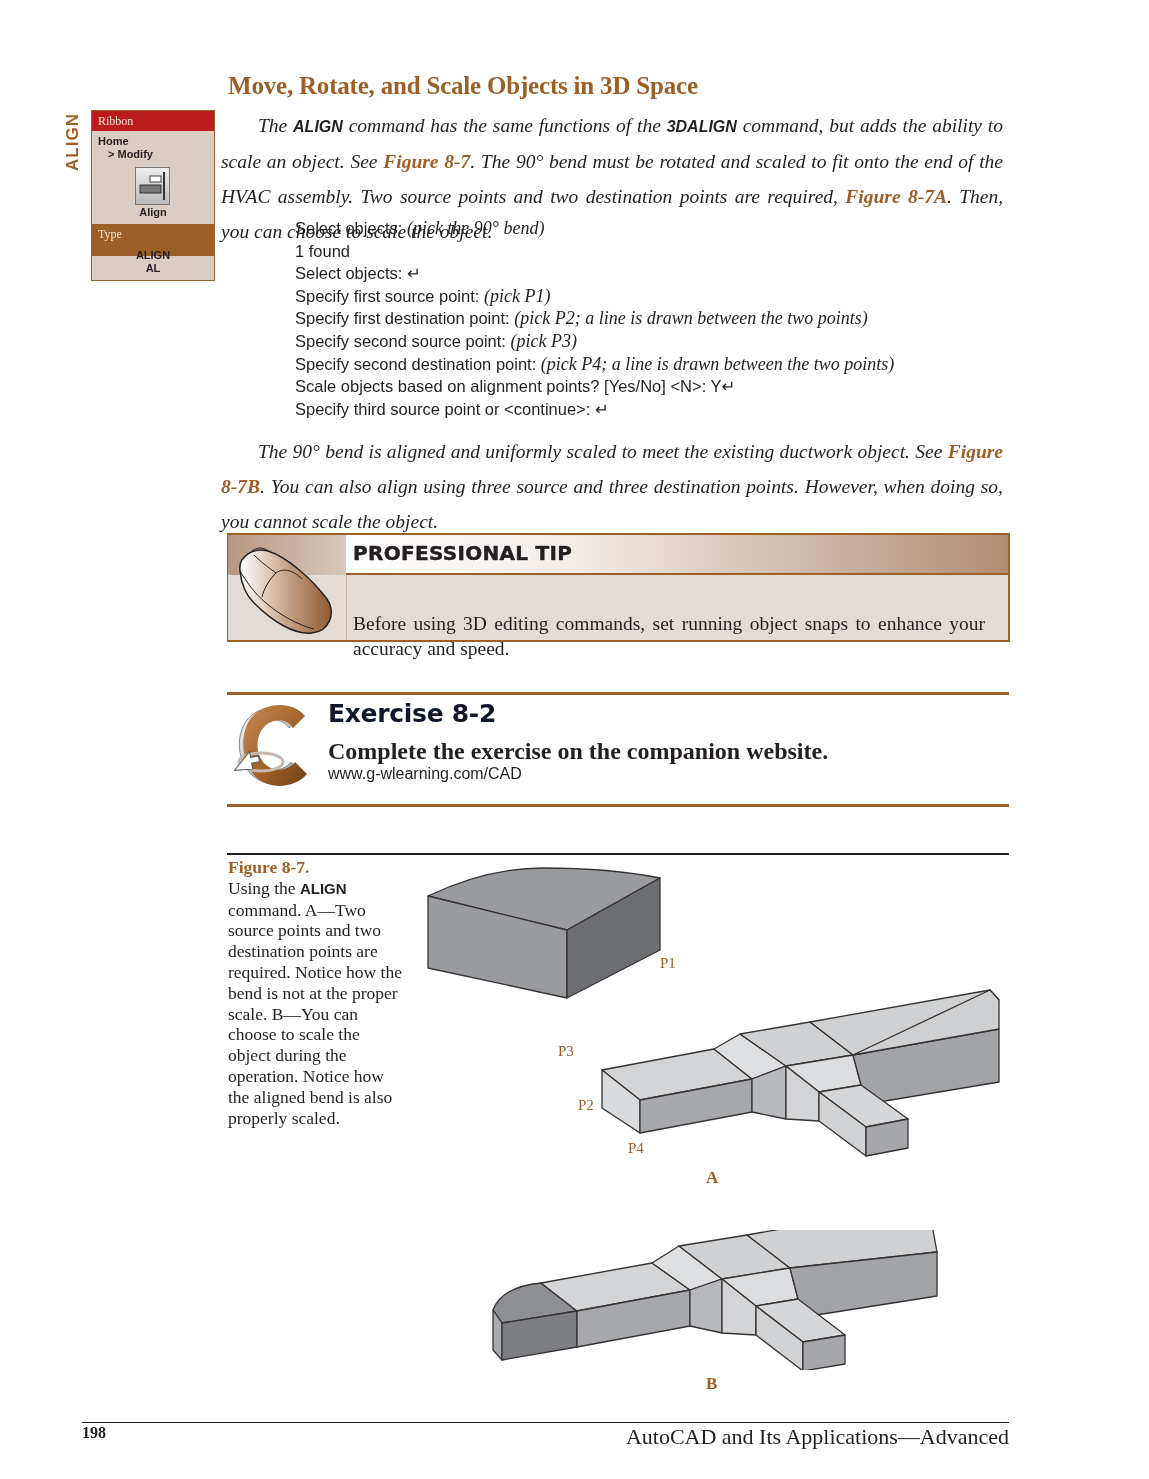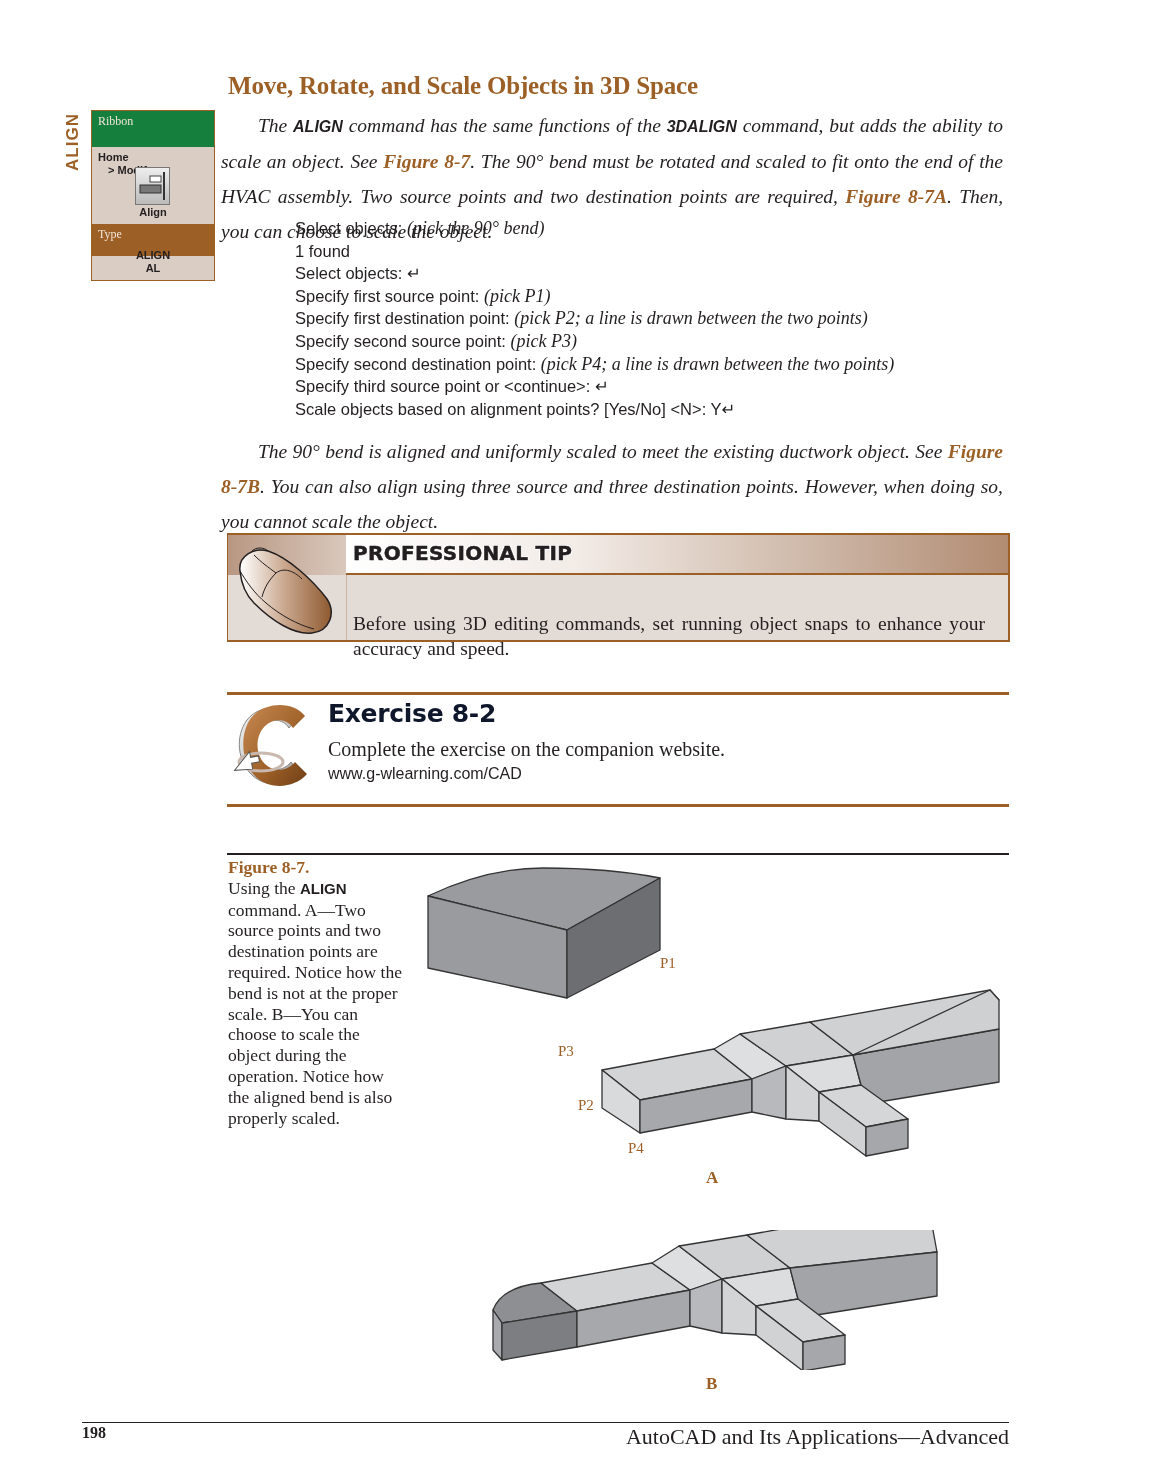--- a/index.html
+++ b/index.html
@@ -7,21 +7,21 @@
   body { position: relative; font-family: "Liberation Serif", "DejaVu Serif", serif; color: #231f20; overflow: hidden; }
   .abs { position: absolute; }
 
   
   .h1 { position: absolute; left: 228px; top: 72px; font-size: 25px; font-weight: bold; color: #9c5f26; letter-spacing: -0.2px; }
 
   
   .side-tab { position: absolute; left: 64px; top: 108px; width: 24px; height: 70px; }
   .side-tab span { position: absolute; left: -20px; top: 24px; transform: rotate(-90deg); font-family: "Liberation Sans", sans-serif; font-weight: bold; font-size: 17px; color: #9c5f26; letter-spacing: 1px; }
   .side-box { position: absolute; left: 91px; top: 110px; width: 124px; height: 171px; border: 1px solid #9c5f26; background: #d9cdc4; }
-  .side-hdr { height: 36px; background: #15803d; color: #f2e6da; font-size: 12px; padding: 3px 6px; }
+  .side-hdr { height: 20px; background: #b91c1c; color: #f2e6da; font-size: 12px; padding: 3px 6px; }
   .side-home { font-family: "Liberation Sans", sans-serif; font-weight: bold; font-size: 11px; padding: 4px 0 0 6px; line-height: 13px; }
   .side-home .sub { padding-left: 10px; }
   .align-btn { position: absolute; left: 43px; top: 56px; width: 35px; height: 38px; border: 1px solid #777; background: linear-gradient(#eee,#bbb); }
   .side-lbl { position: absolute; left: 0; width: 100%; text-align: center; font-family: "Liberation Sans", sans-serif; font-weight: bold; font-size: 11px; }
   .side-hdr2 { position: absolute; left: 0; top: 113px; width: 100%; height: 32px; background: #9c5f26; color: #f2e6da; font-size: 12px; padding: 3px 6px; }
 
   
   .para { position: absolute; left: 221px; width: 782px; font-size: 19.5px; line-height: 35px; text-align: justify; font-style: italic; }
   .para .ind { padding-left: 37px; }
   .sans-b { font-family: "Liberation Sans", sans-serif; font-weight: bold; font-size: 16px; }
@@ -37,21 +37,21 @@
   .tip-hdr { position: absolute; left: 118px; top: 0; right: 0; height: 40px; background: linear-gradient(90deg, #ffffff 0%, #f2ebe6 35%, #c9b1a0 75%, #b28c72 100%); border-bottom: 2px solid #9c5f26; }
   .tip-left { position: absolute; left: 0; top: 0; width: 118px; height: 105px; background: linear-gradient(90deg, #b89782 0%, #d9c8bc 100%); }
   .tip-left-lower { position: absolute; left: 0; top: 40px; width: 118px; height: 65px; background: #e3dbd5; }
   .tip-title { position: absolute; left: 125px; top: 6px; font-family: "DejaVu Sans", sans-serif; font-weight: bold; font-size: 20px; color: #231f20; letter-spacing: 0.3px; -webkit-text-stroke: 0.5px #231f20; text-shadow: 0 0 2px #fff, 1px 1px 0 #fff, -1px -1px 0 #fff, 1px -1px 0 #fff, -1px 1px 0 #fff; }
   .tip-text { position: absolute; left: 125px; top: 44px; width: 632px; font-size: 19.5px; line-height: 25px; text-align: justify; text-align-last: left; margin-top: 32px; }
   .tip-vline { position: absolute; left: 118px; top: 40px; width: 0; height: 65px; border-left: 1px solid #c9b5a6; }
 
   
   .ex-rule { position: absolute; left: 227px; width: 782px; height: 3px; background: #9c5f26; }
   .ex-title { position: absolute; left: 328px; top: 699px; font-family: "DejaVu Sans", sans-serif; font-weight: bold; font-size: 25px; color: #0f172a; letter-spacing: -0.3px; }
-  .ex-text { position: absolute; left: 328px; top: 738px; font-size: 20px; }
+  .ex-text { position: absolute; left: 328px; top: 738px; font-size: 24px; font-weight: bold; }
   .ex-url { position: absolute; left: 328px; top: 765px; font-family: "Liberation Sans", sans-serif; font-size: 16px; }
 
   
   .fig-rule { position: absolute; left: 227px; top: 853px; width: 782px; height: 2px; background: #231f20; }
   .fig-cap { position: absolute; left: 228px; top: 857px; width: 178px; font-size: 17.5px; line-height: 20.8px; }
   .fig-cap .t { color: #9c5f26; font-weight: bold; }
   .fig-cap .sb { font-family: "Liberation Sans", sans-serif; font-weight: bold; font-size: 15px; }
   .plabel { position: absolute; font-size: 15px; color: #9c5f26; }
   .flabel { position: absolute; font-size: 17px; font-weight: bold; color: #9c5f26; }
 
@@ -92,22 +92,22 @@
 </div>
 
 <div class="cmd">
   <div class="p"><span>Select objects: </span><span class="i">(pick the 90° bend)</span></div>
   <div class="p"><span>1 found</span></div>
   <div class="p"><span>Select objects: ↵</span></div>
   <div class="p"><span>Specify first source point: </span><span class="i">(pick P1)</span></div>
   <div class="p"><span>Specify first destination point: </span><span class="i">(pick P2; a line is drawn between the two points)</span></div>
   <div class="p"><span>Specify second source point: </span><span class="i">(pick P3)</span></div>
   <div class="p"><span>Specify second destination point: </span><span class="i">(pick P4; a line is drawn between the two points)</span></div>
+  <div class="p"><span>Scale objects based on alignment points? [Yes/No] &lt;N&gt;: Y↵</span></div>
   <div class="p"><span>Specify third source point or &lt;continue&gt;: ↵</span></div>
-  <div class="p"><span>Scale objects based on alignment points? [Yes/No] &lt;N&gt;: Y↵</span></div>
 </div>
 
 <div class="para" style="top:434px;">
   <span class="ind"></span><span>The 90° bend is aligned and uniformly scaled to meet the existing ductwork object. See </span><span class="figref">Figure 8-7B</span><span>. You can also align using three source and three destination points. However, when doing so, you cannot scale the object.</span>
 </div>
 
 <div class="tip">
   <div class="tip-left"></div>
   <div class="tip-left-lower"></div>
   <div class="tip-hdr"></div>

